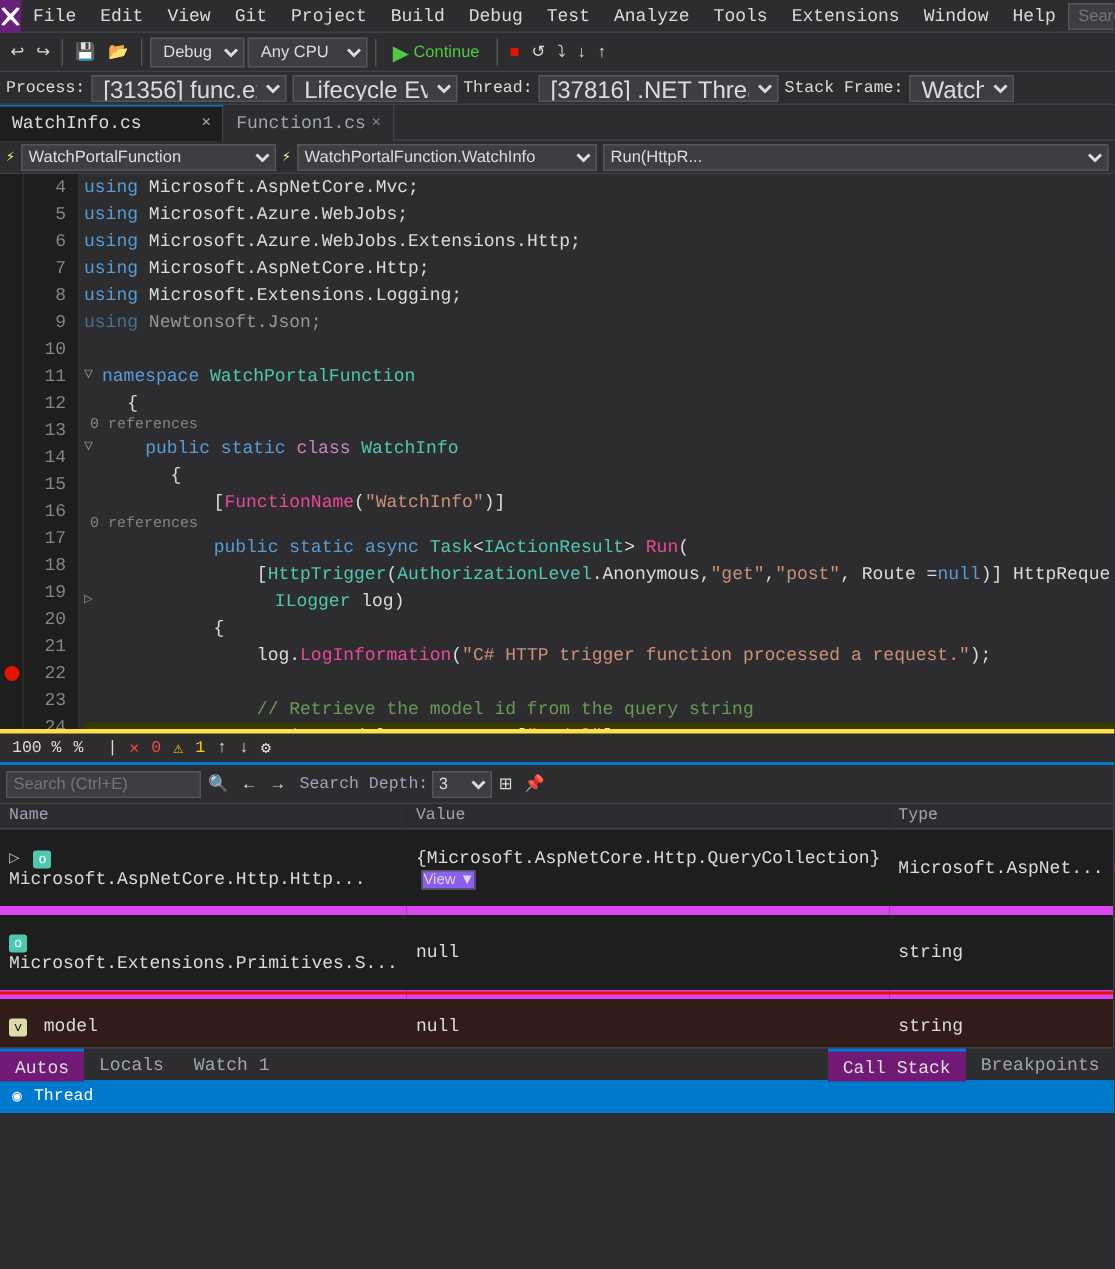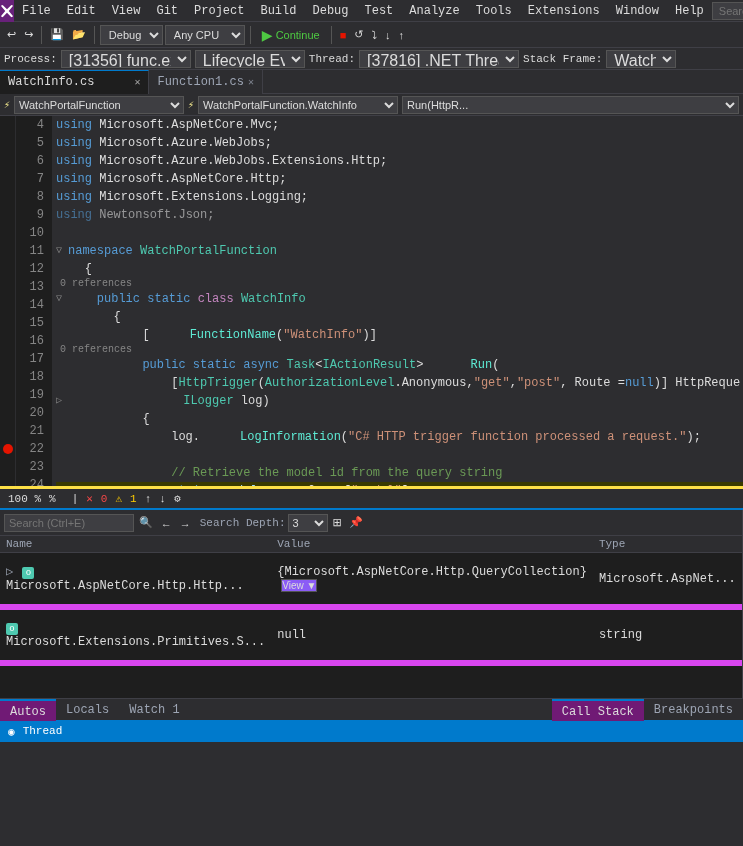--- a/index.html
+++ b/index.html
@@ -35,21 +35,21 @@
     .line-numbers { background: #1e1e1e; color: #858585; padding: 0 8px; text-align: right; min-width: 36px; user-select: none; line-height: 18px; font-size: 12px; }
     .code-area { flex: 1; overflow: hidden; line-height: 18px; font-size: 12px; padding-left: 4px; position: relative; }
     .code-line { white-space: nowrap; height: 18px; display: flex; align-items: center; position: relative; }
 
     
     .kw { color: #569cd6; }
     .kw2 { color: #c586c0; }
     .str { color: #ce9178; }
     .comment { color: #6a9955; }
     .type { color: #4ec9b0; }
-    .method { color: #5eead4; margin-left: 40px; }
+    .method { color: #ec4899; }
     .class-name { color: #4ec9b0; }
     .ref-hint { color: #858585; font-size: 10px; display: block; height: 12px; line-height: 12px; }
 
     
     .bottom-panels { display: flex; height: 190px; border-top: 2px solid #007acc; }
     .autos-panel { flex: 1; display: flex; flex-direction: column; background: #1e1e1e; border-right: 1px solid #3f3f46; }
     .call-stack-panel { width: 175px; display: flex; flex-direction: column; background: #1e1e1e; }
     .panel-toolbar { background: #2d2d30; display: flex; align-items: center; height: 26px; padding: 0 4px; gap: 2px; border-bottom: 1px solid #3f3f46; }
     .panel-search { background: #3e3e42; border: 1px solid #555; color: #dcdcdc; font-size: 11px; height: 18px; width: 130px; padding: 0 4px; }
     .panel-table { width: 100%; border-collapse: collapse; font-size: 12px; }
@@ -345,20 +345,28 @@
             <td class="type-col">Microsoft.AspNet...</td>
           </tr>
           <tr>
             <td>
               <span style="display:inline-block;width:12px;height:12px;background:#4ec9b0;border-radius:2px;margin-right:4px;font-size:9px;color:white;text-align:center;line-height:12px;">o</span>
               <span>Microsoft.Extensions.Primitives.S...</span>
             </td>
             <td>null</td>
             <td class="type-col">string</td>
           </tr>
+          <tr style="outline:2px solid #e51400;">
+            <td style="background:rgba(229,20,0,0.1);">
+              <span style="display:inline-block;width:12px;height:12px;background:#dcdcaa;border-radius:2px;margin-right:4px;font-size:9px;color:#1e1e1e;text-align:center;line-height:12px;">v</span>
+              <span>model</span>
+            </td>
+            <td style="background:rgba(229,20,0,0.1);">null</td>
+            <td class="type-col" style="background:rgba(229,20,0,0.1);">string</td>
+          </tr>
         </tbody>
       </table>
     </div>
   </div>
 
   <div class="call-stack-panel">
     <div class="panel-toolbar">
       
       
     </div>

